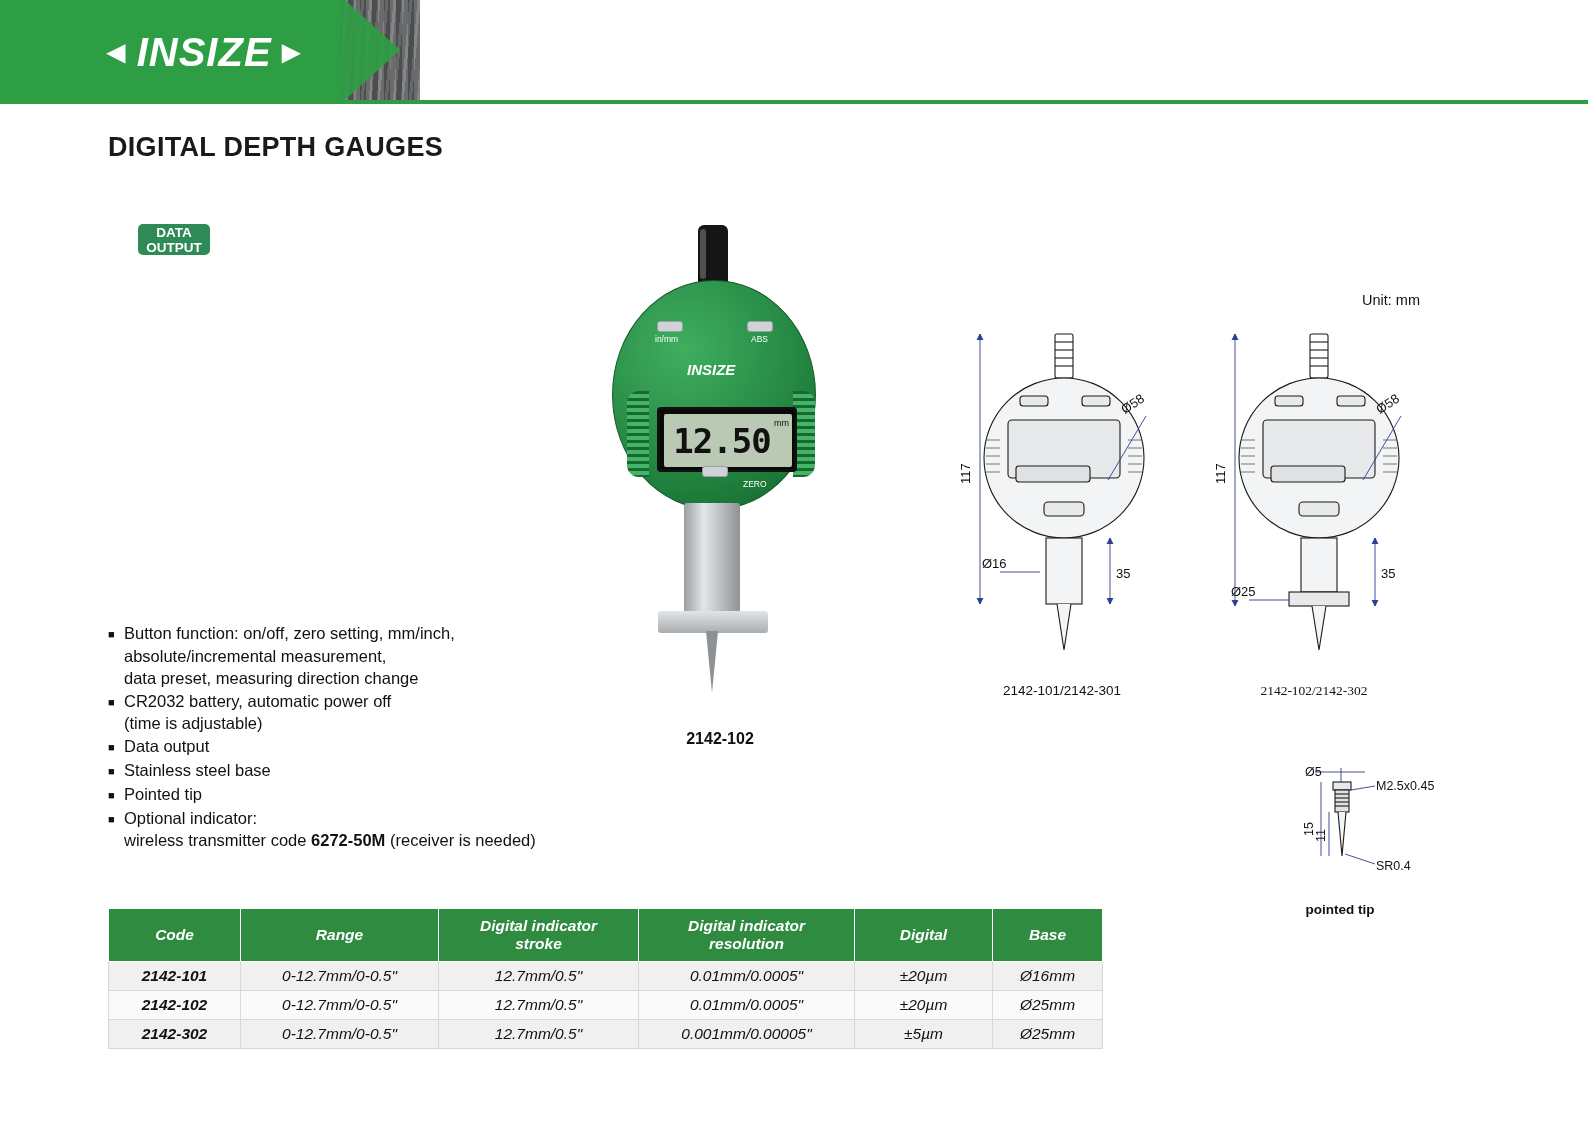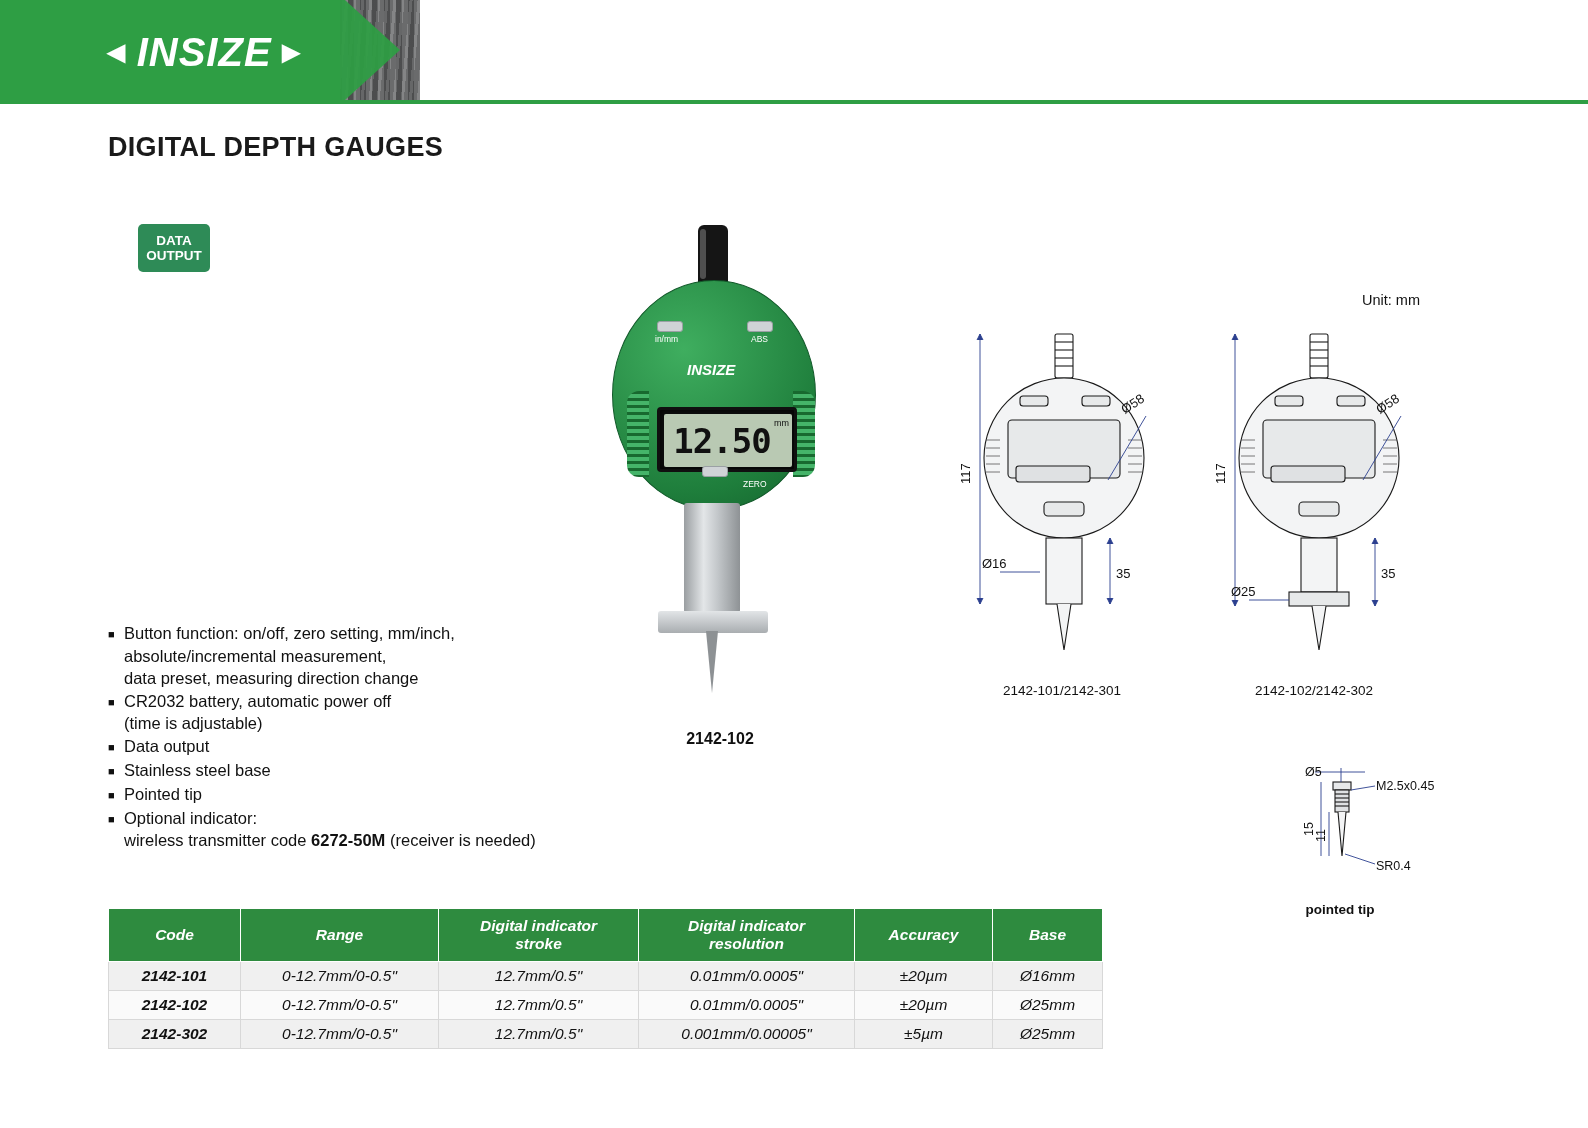--- a/index.html
+++ b/index.html
@@ -61,21 +61,21 @@
   
   .page-title {
     position: absolute; left: 108px; top: 132px;
     font-size: 27px; font-weight: bold; color: #1a1a1a;
     letter-spacing: .3px;
   }
 
   
   .badge {
     position: absolute; left: 138px; top: 224px;
-    width: 72px; height: 48px;
+    width: 72px; height: 31px;
     background: #2e8b57;
     border-radius: 5px;
     color: #fff; font-weight: bold; font-size: 13.5px;
     display: flex; flex-direction: column;
     align-items: center; justify-content: center;
     line-height: 15px; text-align: center;
   }
 
   
   .features {
@@ -369,21 +369,21 @@
       <path d="M157 224 l3 -6 l3 6" fill="#2b3f8f"></path>
       <path d="M157 280 l3 6 l3 -6" fill="#2b3f8f"></path>
       <line x1="34" y1="280" x2="74" y2="280"></line>
     </g>
     <text x="6" y="160" transform="rotate(-90 10,160)" font-size="13" fill="#111" font-family="Liberation Sans, sans-serif">117</text>
     <text x="164" y="92" transform="rotate(-33 168,92)" font-size="13" fill="#111" font-family="Liberation Sans, sans-serif">Ø58</text>
     <text x="16" y="276" font-size="13" fill="#111" font-family="Liberation Sans, sans-serif">Ø25</text>
     <text x="166" y="258" font-size="13" fill="#111" font-family="Liberation Sans, sans-serif">35</text>
   </svg>
 </div>
-<div class="draw-cap" style="left:1204px; top:683px;"><span>2142-102/2142-302</span></div>
+<div class="draw-cap" style="left:1204px; top:683px;font-family:Liberation Serif, serif;"><span>2142-102/2142-302</span></div>
 
 <div class="draw" style="left:1275px; top:760px;">
   <svg width="200" height="130" viewBox="0 0 200 130">
     <g stroke="#1a1a1a" fill="none" stroke-width="1.1">
       <rect x="58" y="22" width="18" height="8" fill="#e7e9ea"></rect>
       <rect x="60" y="30" width="14" height="22" fill="#dfe1e3"></rect>
       <line x1="60" y1="34" x2="74" y2="34"></line>
         <line x1="60" y1="38" x2="74" y2="38"></line>
       <line x1="60" y1="42" x2="74" y2="42"></line>
         <line x1="60" y1="46" x2="74" y2="46"></line>
@@ -408,21 +408,21 @@
 
 <table class="spec">
   <thead>
     <tr>
       <th class="c-code">Code</th>
       <th class="c-range">Range</th>
       <th class="c-stroke" style="white-space:pre-line">Digital indicator
 stroke</th>
       <th class="c-res" style="white-space:pre-line">Digital indicator
 resolution</th>
-      <th class="c-acc">Accuracy</th>
+      <th class="c-acc">Digital</th>
       <th class="c-base">Base</th>
     </tr>
   </thead>
   <tbody>
     <tr>
       <td class="code">2142-101</td>
       <td>0-12.7mm/0-0.5"</td>
       <td>12.7mm/0.5"</td>
       <td>0.01mm/0.0005"</td>
       <td>±20µm</td>

